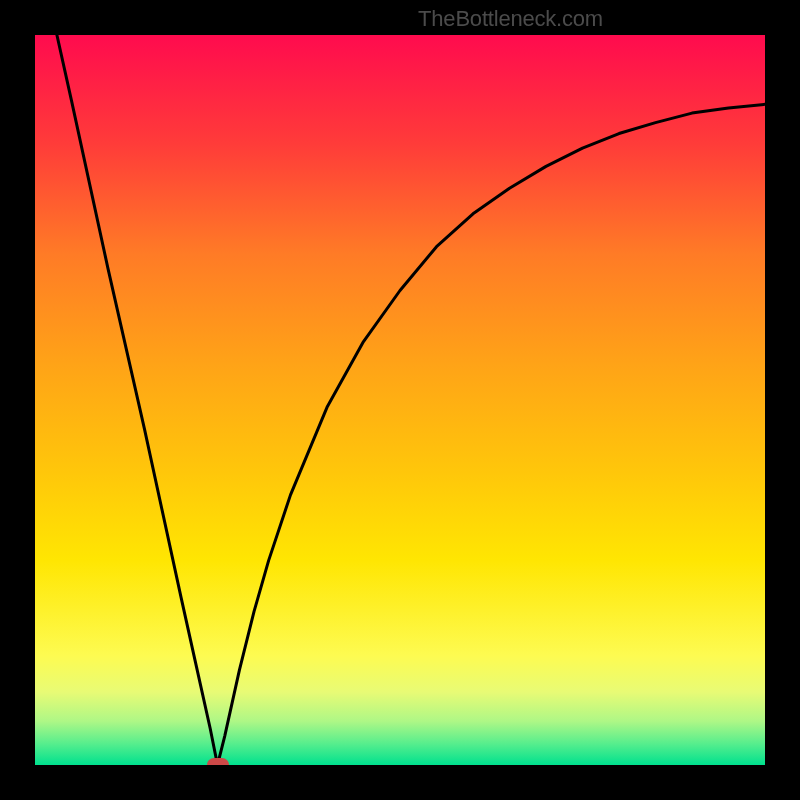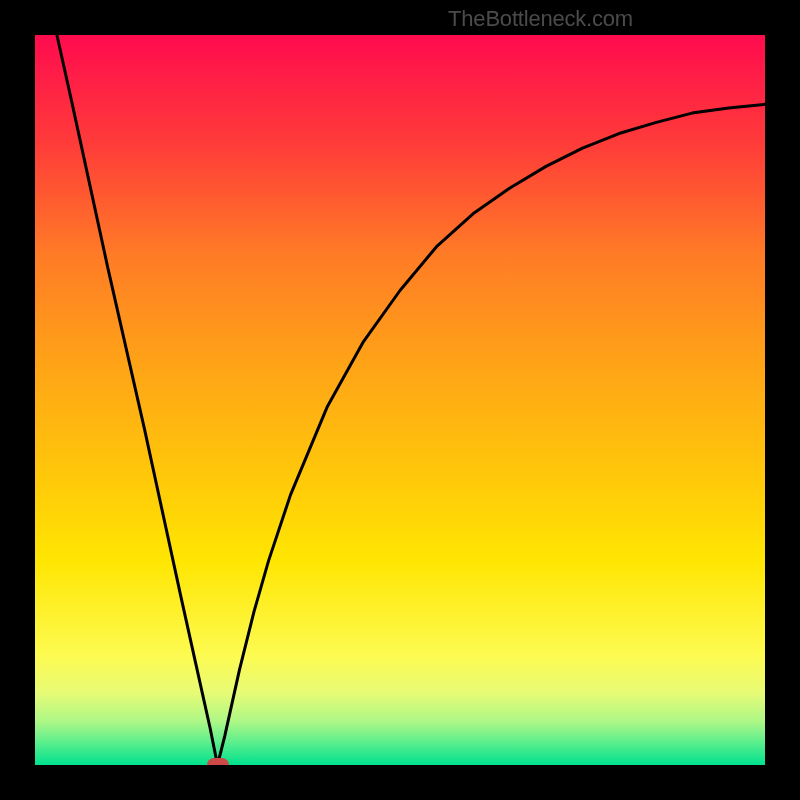--- a/index.html
+++ b/index.html
@@ -8,21 +8,20 @@
     width: 800px;
     height: 800px;
     overflow: hidden;
     background: #fff;
     font-family: Arial, Helvetica, sans-serif;
   }
   .chart-container {
     position: relative;
     width: 638px;
     height: 800px;
-    padding-left: 30px;
   }
   .plot-area {
     position: absolute;
     left: 35px;
     top: 35px;
     width: 730px;
     height: 730px;
     background: linear-gradient(
       to bottom,
       #ff0b4e 0%,

